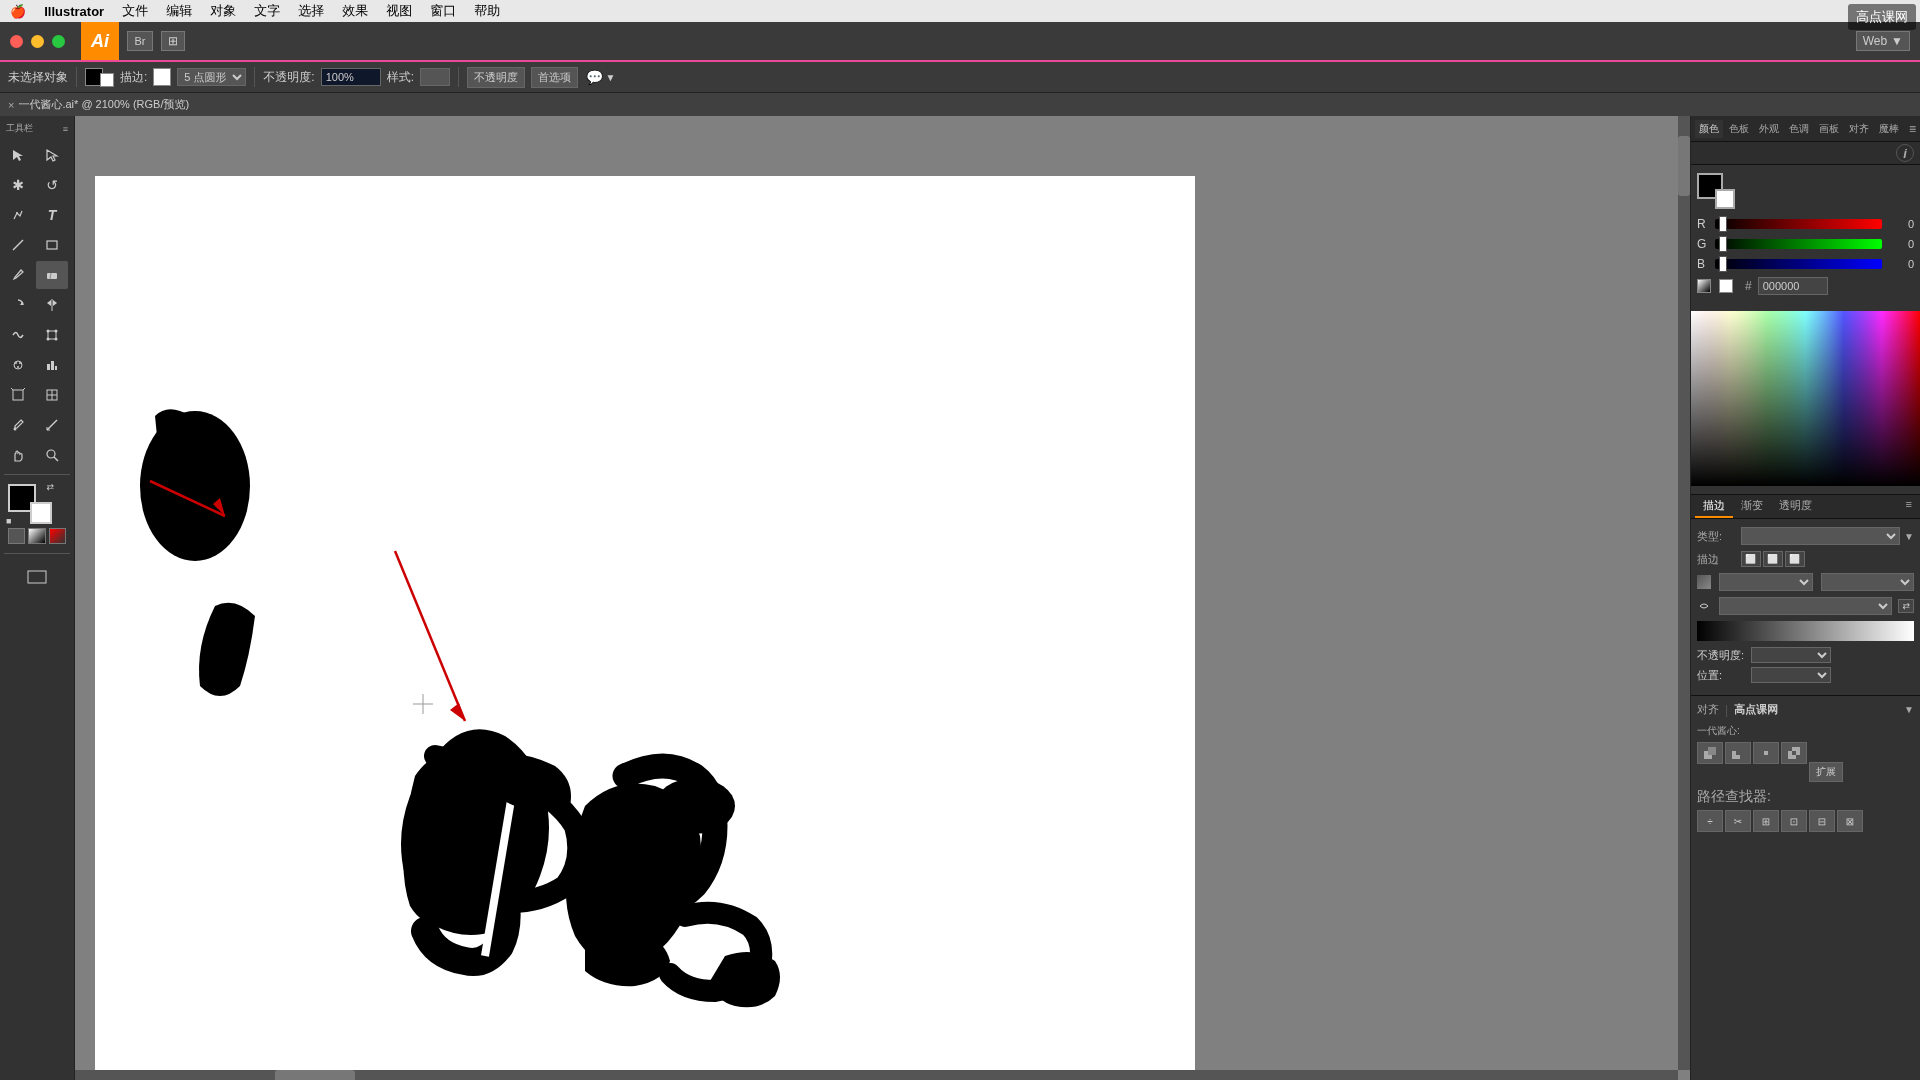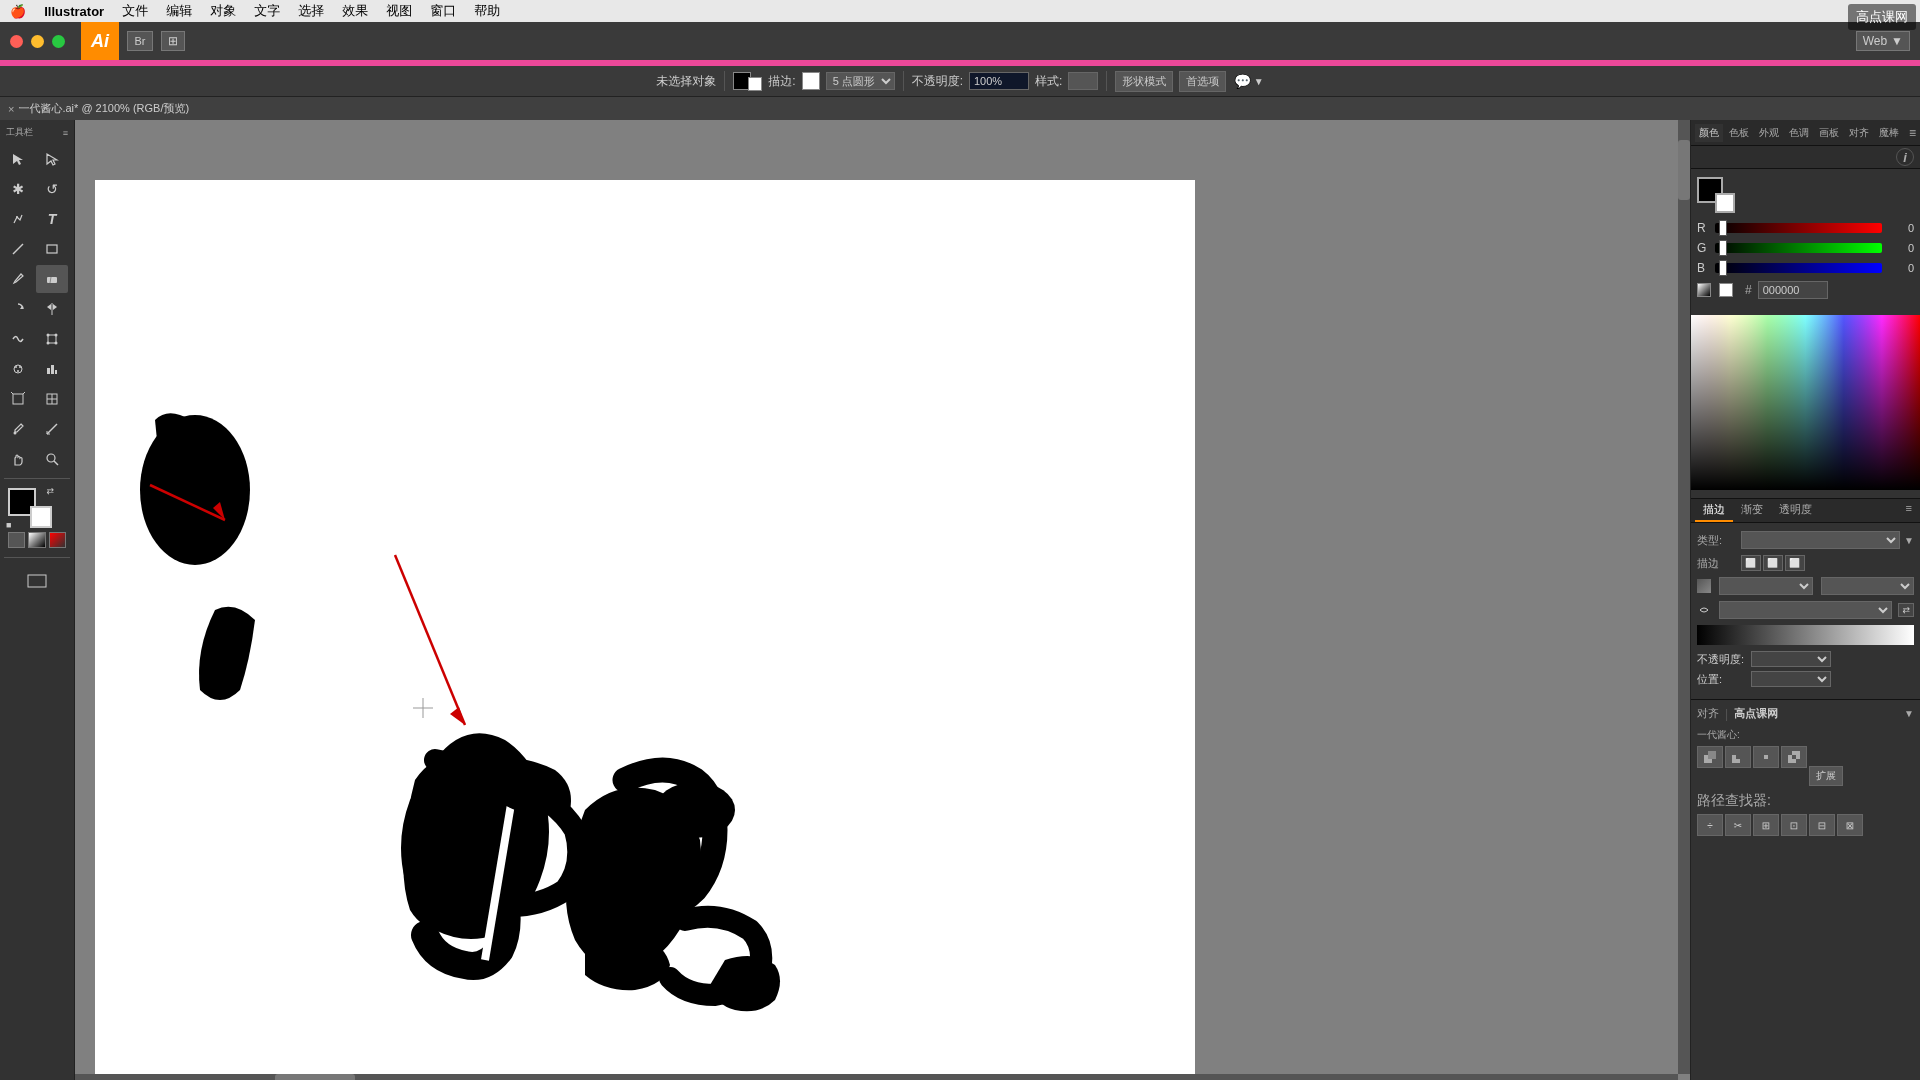--- a/index.html
+++ b/index.html
@@ -43,23 +43,23 @@
       margin-left: auto; display: flex; align-items: center; gap: 8px;
     }
     .arrange-btn {
       background: #555; border: 1px solid #777; padding: 2px 6px;
       font-size: 12px; color: #ccc; cursor: pointer;
       display: flex; align-items: center; gap: 2px;
     }
 
     
     #options-bar {
-      width: 100%; height: 30px; background: #3a3a3a; border-top: 6px solid #ec4899;
+      width: 100%; height: 30px; background: #3a3a3a; border-top: 2px solid #ec4899;
       display: flex; align-items: center; padding: 15px 8px; gap: 6px;
-      font-size: 12px; color: #ccc; justify-content: center;
+      font-size: 12px; color: #ccc;
     }
     .options-item {
       display: flex; align-items: center; gap: 3px;
     }
     .options-input {
       background: #0f172a; border: 1px solid #666; color: #ccc;
       padding: 1px 4px; font-size: 11px; width: 60px; height: 18px;
     }
     .options-select {
       background: #555; border: 1px solid #666; color: #ccc;
@@ -231,21 +231,21 @@
   <div style="width:18px;height:18px;background:#fff;border:1px solid #888;cursor:pointer;"></div>
   <select class="options-select">
     <option>5 点圆形</option>
   </select>
   <div class="options-divider"></div>
   <span>不透明度:</span>
   <input class="options-input" value="100%" style="">
   <span>样式:</span>
   <div style="width:30px;height:18px;background:#555;border:1px solid #666;"></div>
   <div class="options-divider"></div>
-  <button style="background:#555;border:1px solid #666;color:#ccc;padding:2px 6px;font-size:11px;cursor:pointer;">形状模式</button>
+  <button style="background:#555;border:1px solid #666;color:#ccc;padding:2px 6px;font-size:11px;cursor:pointer;">不透明度</button>
   <button style="background:#555;border:1px solid #666;color:#ccc;padding:2px 6px;font-size:11px;cursor:pointer;">首选项</button>
   <div style="display:flex;align-items:center;gap:2px;margin-left:2px;">
     <span style="font-size:14px;color:#ccc;cursor:pointer;">💬</span>
     <span style="color:#ccc;font-size:10px;">▼</span>
   </div>
 </div>
 
 <div id="tab-bar">
   <span class="tab-close">×</span>
   <span class="tab-title">一代酱心.ai* @ 2100% (RGB/预览)</span>

